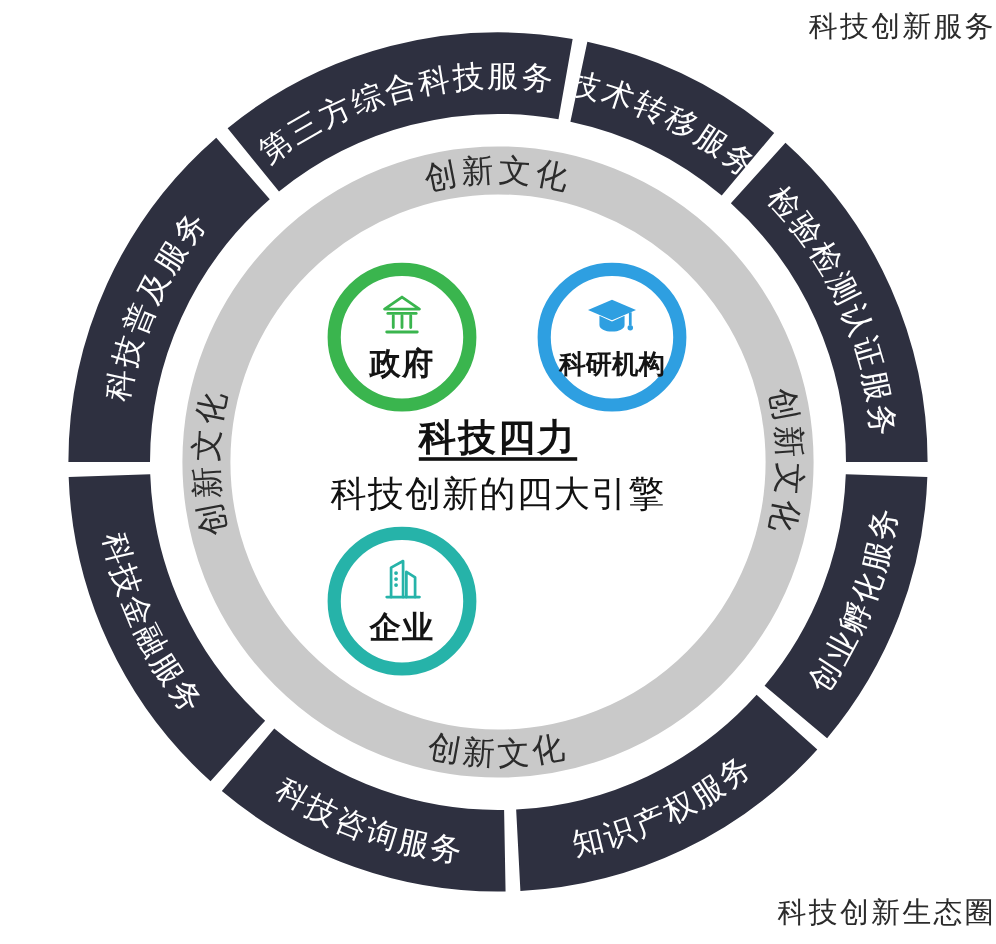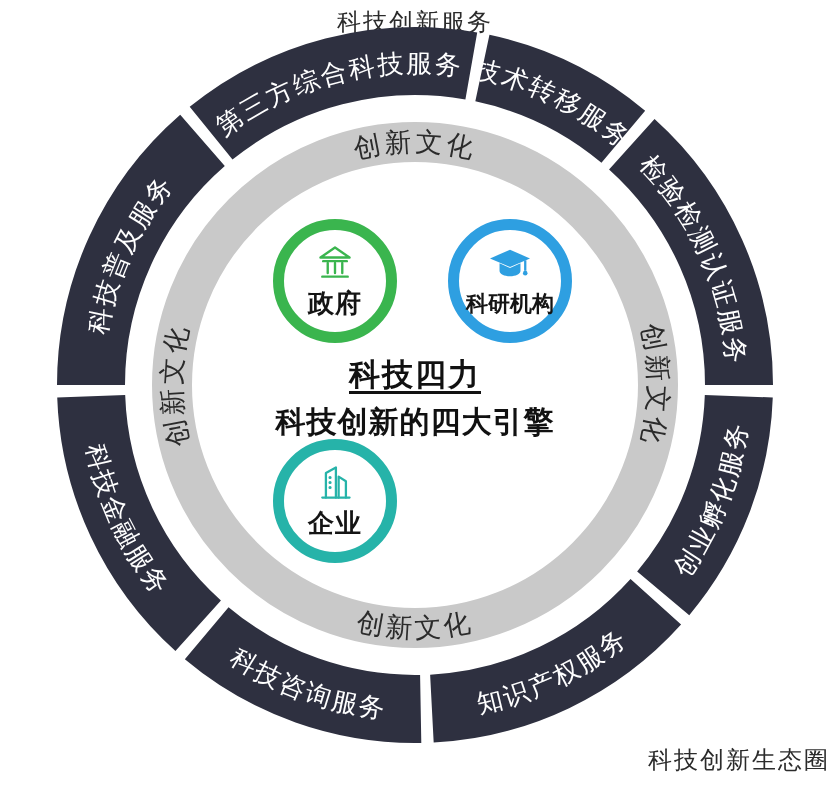--- a/index.html
+++ b/index.html
@@ -4,21 +4,21 @@
 <style>
   html,body { margin:0; padding:0; background:#ffffff; }
   .stage {
     position:relative; width:830px; height:787px; background:#ffffff;
     font-family:"Liberation Sans","DejaVu Sans",sans-serif; overflow:hidden;
   }
   .page-title {
     position:absolute; left:0; width:830px; text-align:center;
     font-size:24px; color:#2b2b2b; letter-spacing:2px;
   }
-  .page-title.top { top:6px; }
+  .page-title.top { top:6px;text-align:right; }
   .page-title.bottom { top:744px;text-align:right; }
   svg.rings { position:absolute; left:0; top:0; }
   .seg { fill:none; stroke:#2e3040; stroke-width:68; }
   .culture-ring { fill:none; stroke:#c9c9c9; stroke-width:40; }
   .seg-label { font-size:26px; font-weight:500; fill:#ffffff; letter-spacing:2px;
                font-family:"Liberation Sans","DejaVu Sans",sans-serif; }
   .culture-label { font-size:27px; fill:#2b2b2b; letter-spacing:3px;
                font-family:"Liberation Sans","DejaVu Sans",sans-serif; }
   .engine {
     position:absolute; width:124px; height:124px; border-radius:50%;
@@ -27,23 +27,23 @@
   }
   .engine .label { font-size:26px; font-weight:700; color:#141414; letter-spacing:1px; white-space:nowrap; }
   .engine.research .label { font-size:22px; letter-spacing:0; }
   .engine.government { left:273px; top:219px; border:11px solid #3ab54e; }
   .engine.research   { left:448px; top:219px; border:11px solid #2e9fe1; }
   .engine.enterprise { left:273px; top:439px; border:11px solid #26b3a9; }
   .engine.capital    { left:452px; top:439px; border:11px solid #f2d30d; }
   .center-text { position:absolute; left:215px; top:344px; width:400px; text-align:center; color:#111111; }
   .center-text .title {
     font-size:31px; font-weight:700; text-decoration:underline;
-    text-underline-offset:6px; letter-spacing:2px;margin-top:10px;
+    text-underline-offset:6px; letter-spacing:2px;
   }
-  .center-text .subtitle { font-size:30px; font-weight:700; margin-top:6px; letter-spacing:1px; }
+  .center-text .subtitle { font-size:30px; font-weight:400; margin-top:6px; letter-spacing:1px; }
   .icon-box { height:42px; display:flex; align-items:flex-end; justify-content:center; }
 </style>
 </head>
 <body>
 
 <div class="stage">
 
   <div class="page-title top">科技创新服务</div>
 
   <svg class="rings" width="830" height="787" viewBox="0 0 830 787">

